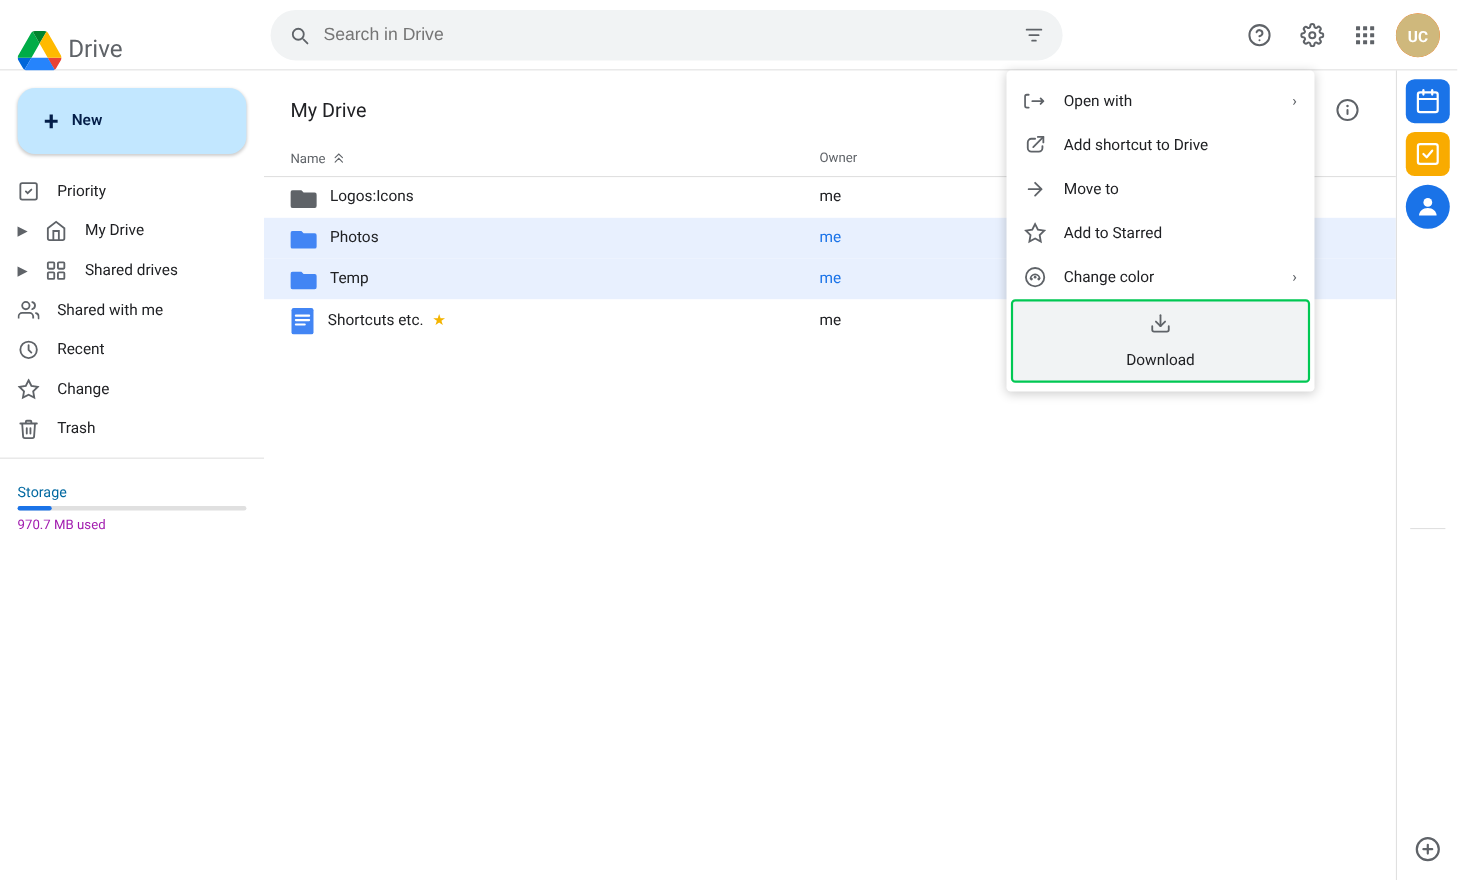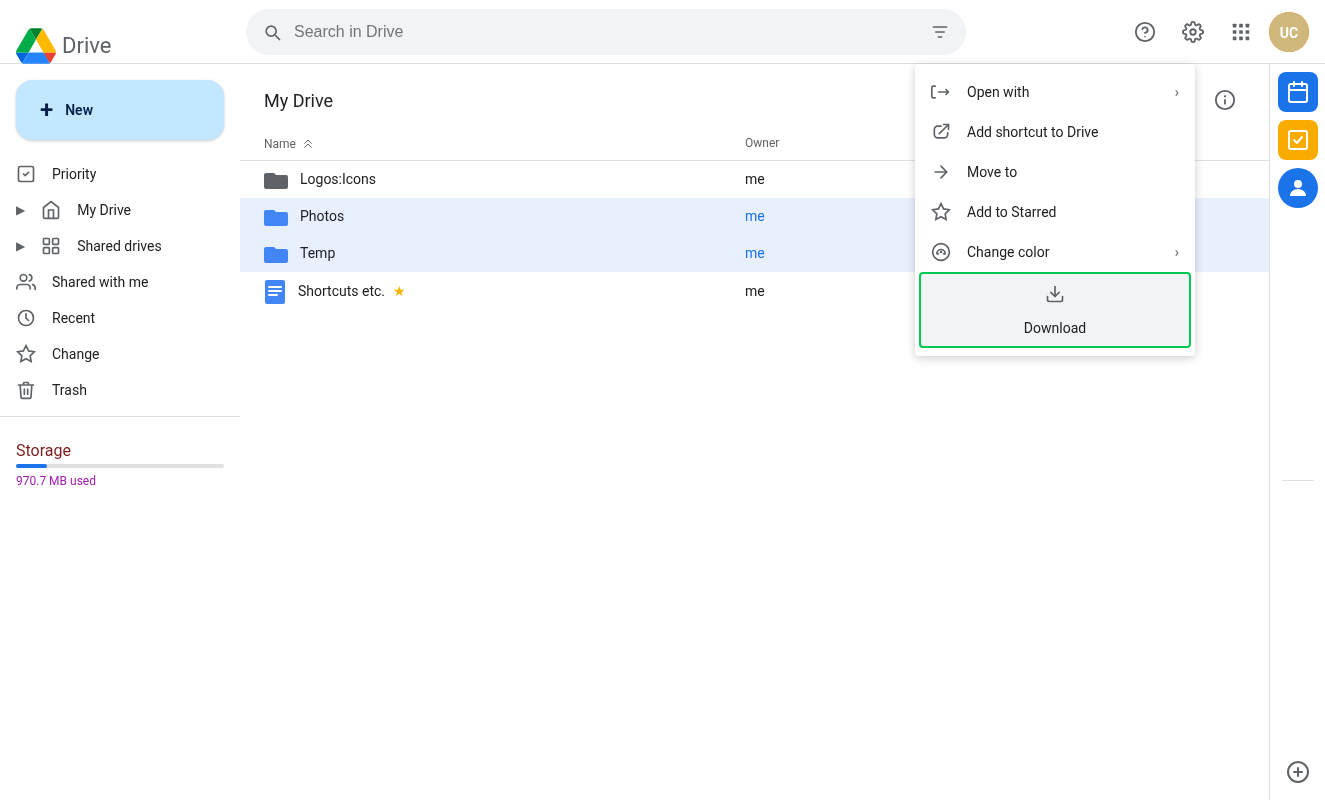--- a/index.html
+++ b/index.html
@@ -46,21 +46,21 @@
     .sidebar-item {
       display: flex; align-items: center; gap: 16px; padding: 8px 16px;
       cursor: pointer; border-radius: 0 24px 24px 0; margin-right: 16px;
       color: #202124; font-size: 14px;
     }
     .sidebar-item .si-icon { color: #444746; font-size: 20px; display: flex; align-items: center; }
 
     .sidebar-divider { border: none; border-top: 1px solid #e0e0e0; margin: 8px 0; }
 
     .storage-section { padding: 16px; }
-    .storage-label { font-size: 16px; color: #7f1d1d; margin-bottom: 4px; }
+    .storage-label { font-size: 13px; color: #0369a1; margin-bottom: 4px; }
     .storage-bar-bg { height: 4px; background: #e0e0e0; border-radius: 2px; margin-bottom: 6px; }
     .storage-bar-fill { height: 100%; background: #1a73e8; border-radius: 2px; width: 15%; }
     .storage-used { font-size: 12px; color: #a21caf; }
 
     
     .content { flex: 1; display: flex; flex-direction: column; overflow: hidden; }
 
     .content-header {
       display: flex; align-items: center; padding: 16px 24px 8px;
       justify-content: space-between;

